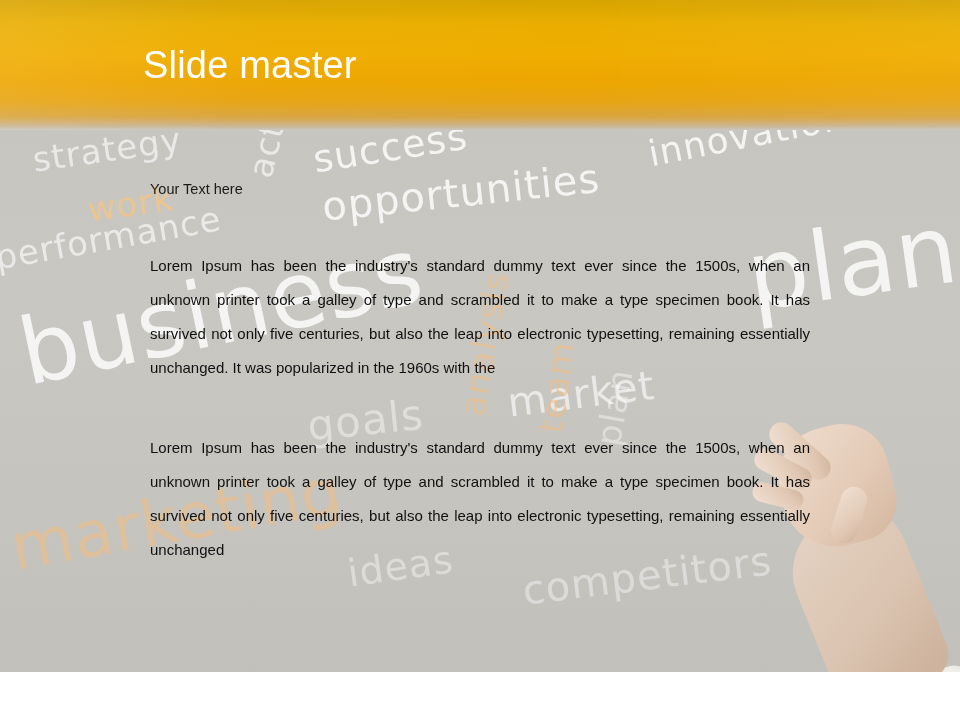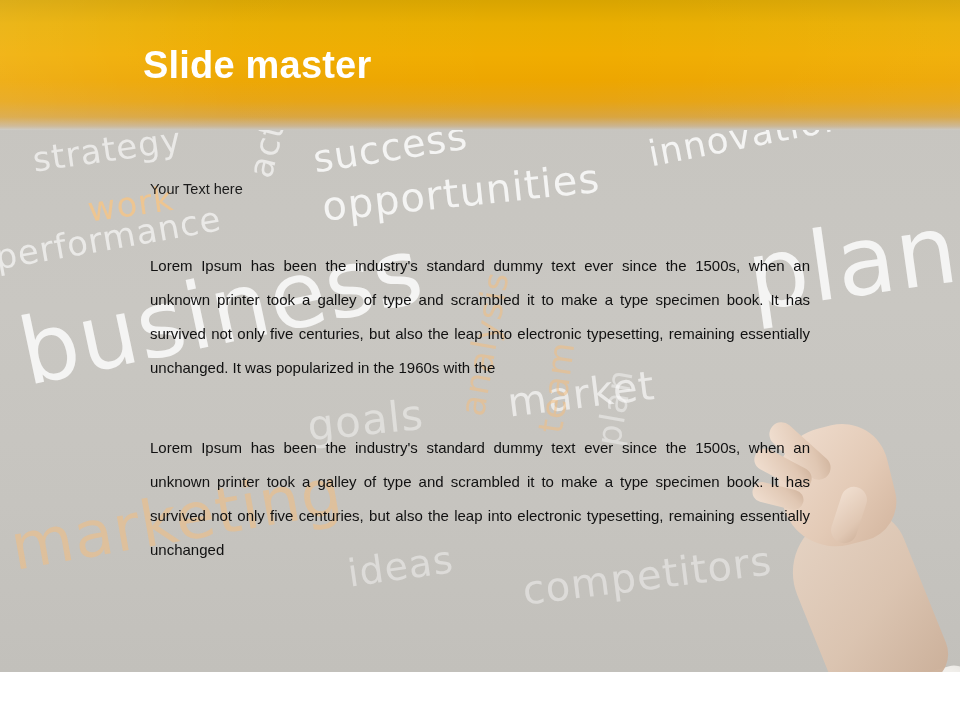--- a/index.html
+++ b/index.html
@@ -115,21 +115,21 @@
   .thumb { right: 118px; top: 74px; width: 26px; height: 58px; transform: rotate(18deg); }
 
   
   .title {
     position: absolute;
     left: 143px;
     top: 44px;
     font-size: 38px;
     color: #ffffff;
     font-family: "Liberation Sans", sans-serif;
-    font-weight: 700;
+    font-weight: 400;
     letter-spacing: 0.2px;
   }
 
   
   .body-area {
     position: absolute;
     left: 150px;
     top: 172px;
     width: 660px;
     margin-top: 9px;

